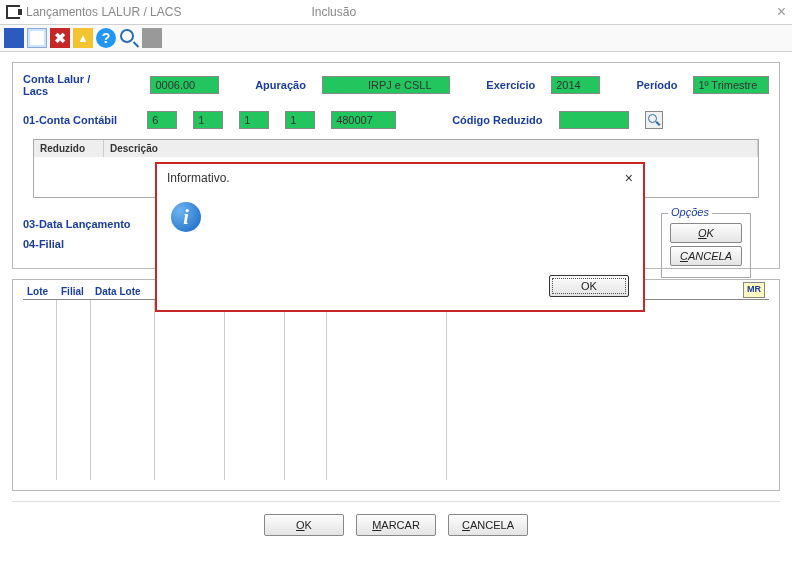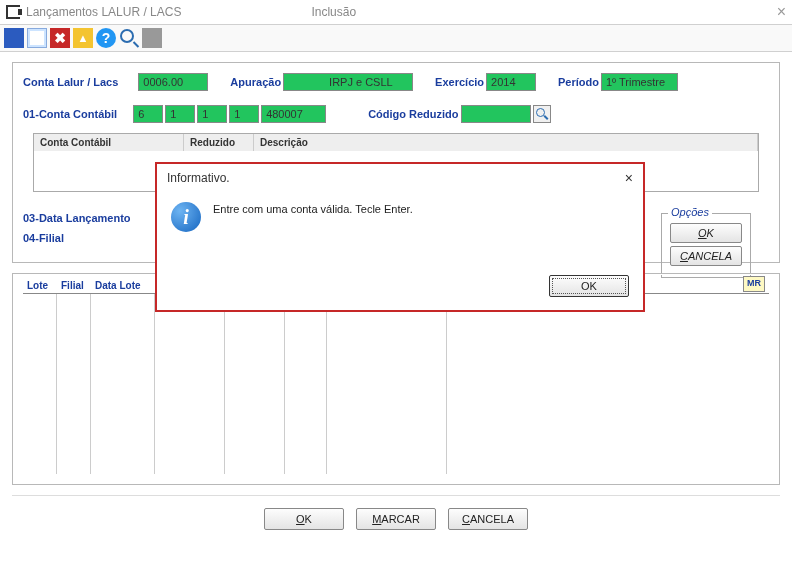--- a/index.html
+++ b/index.html
@@ -63,21 +63,21 @@
   .form-area {
     padding: 10px 12px 8px 12px;
   }
   .panel {
     border: 1px solid #b8b8b8;
     box-shadow: inset 0 0 0 1px #fff;
     padding: 10px;
     margin-bottom: 10px;
     position: relative;
   }
-  .row { display:flex; align-items:center; gap:2px; margin-bottom:10px; }
+  .row { display:flex; align-items:center; gap:16px; margin-bottom:10px; }
   .lbl { color:#1a3d9e; font-weight:bold; font-size:11px; }
   .field {
     border:1px solid #888;
     background:#22c55e;
     height:18px;
     padding:0 4px;
     font-size:11px;
     display:inline-flex;
     align-items:center;
     color:#333;
@@ -265,21 +265,20 @@
       <span class="field w30" style="text-align:right;">1</span>
       <span class="field w30" style="text-align:right;">1</span>
       <span class="field w65" style="text-align:right;">480007</span>
       <span class="lbl" style="margin-left:40px;">Código Reduzido</span>
       <span class="field w70"></span>
       <span class="search-icon-btn"></span>
     </div>
 
     <div class="subpanel" style="margin:0 10px;">
       <div class="subpanel-hdr">
-        <div style="width:150px;">Conta Contábil</div>
         <div style="width:70px;">Reduzido</div>
         <div style="flex:1;">Descrição</div>
       </div>
       <div class="subpanel-body"></div>
     </div>
 
     <div style="margin-top:20px;">
       <div class="lbl" style="margin-bottom:8px;">03-Data Lançamento</div>
       <div class="lbl">04-Filial</div>
     </div>
@@ -325,19 +324,18 @@
 </div>
 
 <div class="modal">
   <div class="modal-title">
     <span>Informativo.</span>
     <span class="mx">×</span>
   </div>
   <div class="modal-body">
     <div class="info-icon">i</div>
     <div class="modal-text">
-      <div>Entre com uma conta válida. Tecle Enter.</div>
     </div>
   </div>
   <div class="modal-footer">
     <span class="winbtn">OK</span>
   </div>
 </div>
 
 </body></html>

